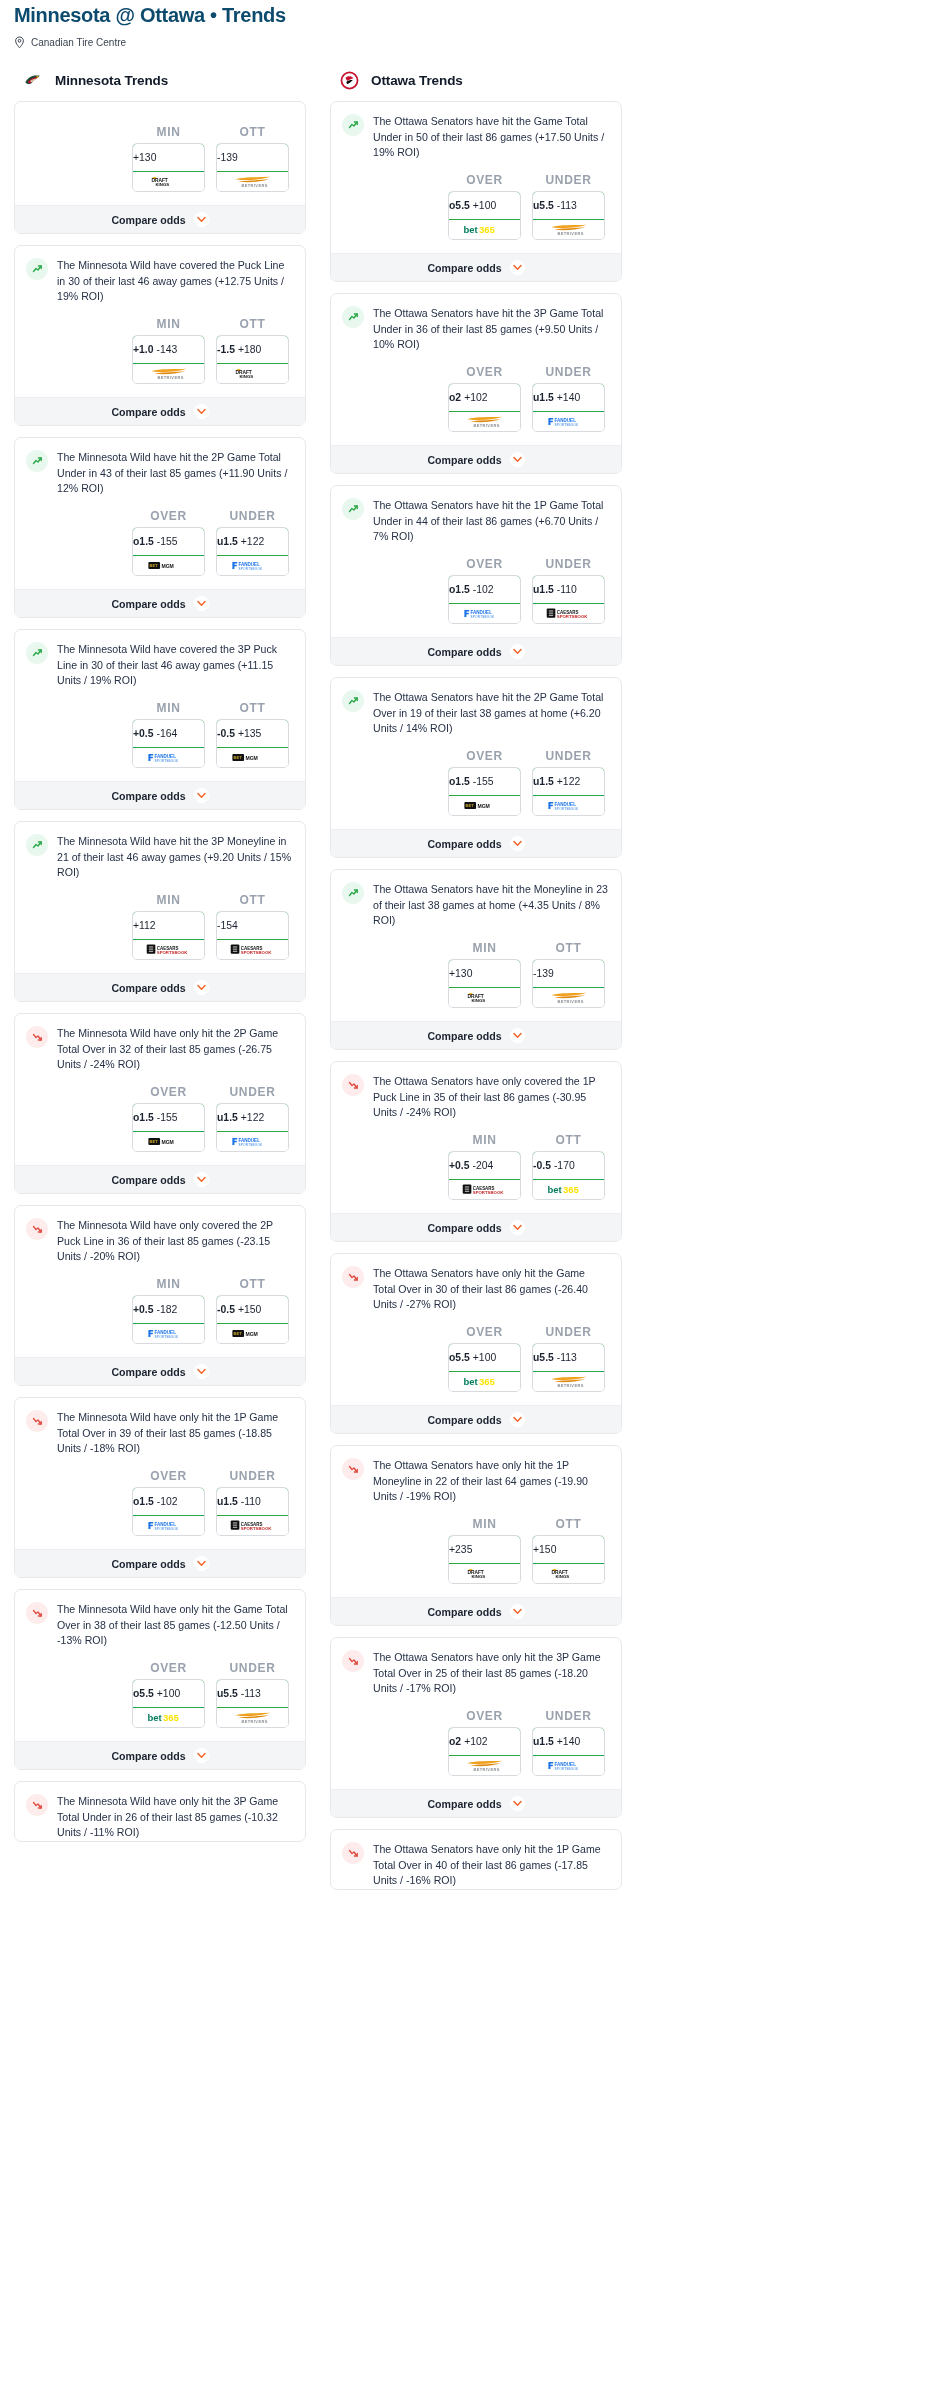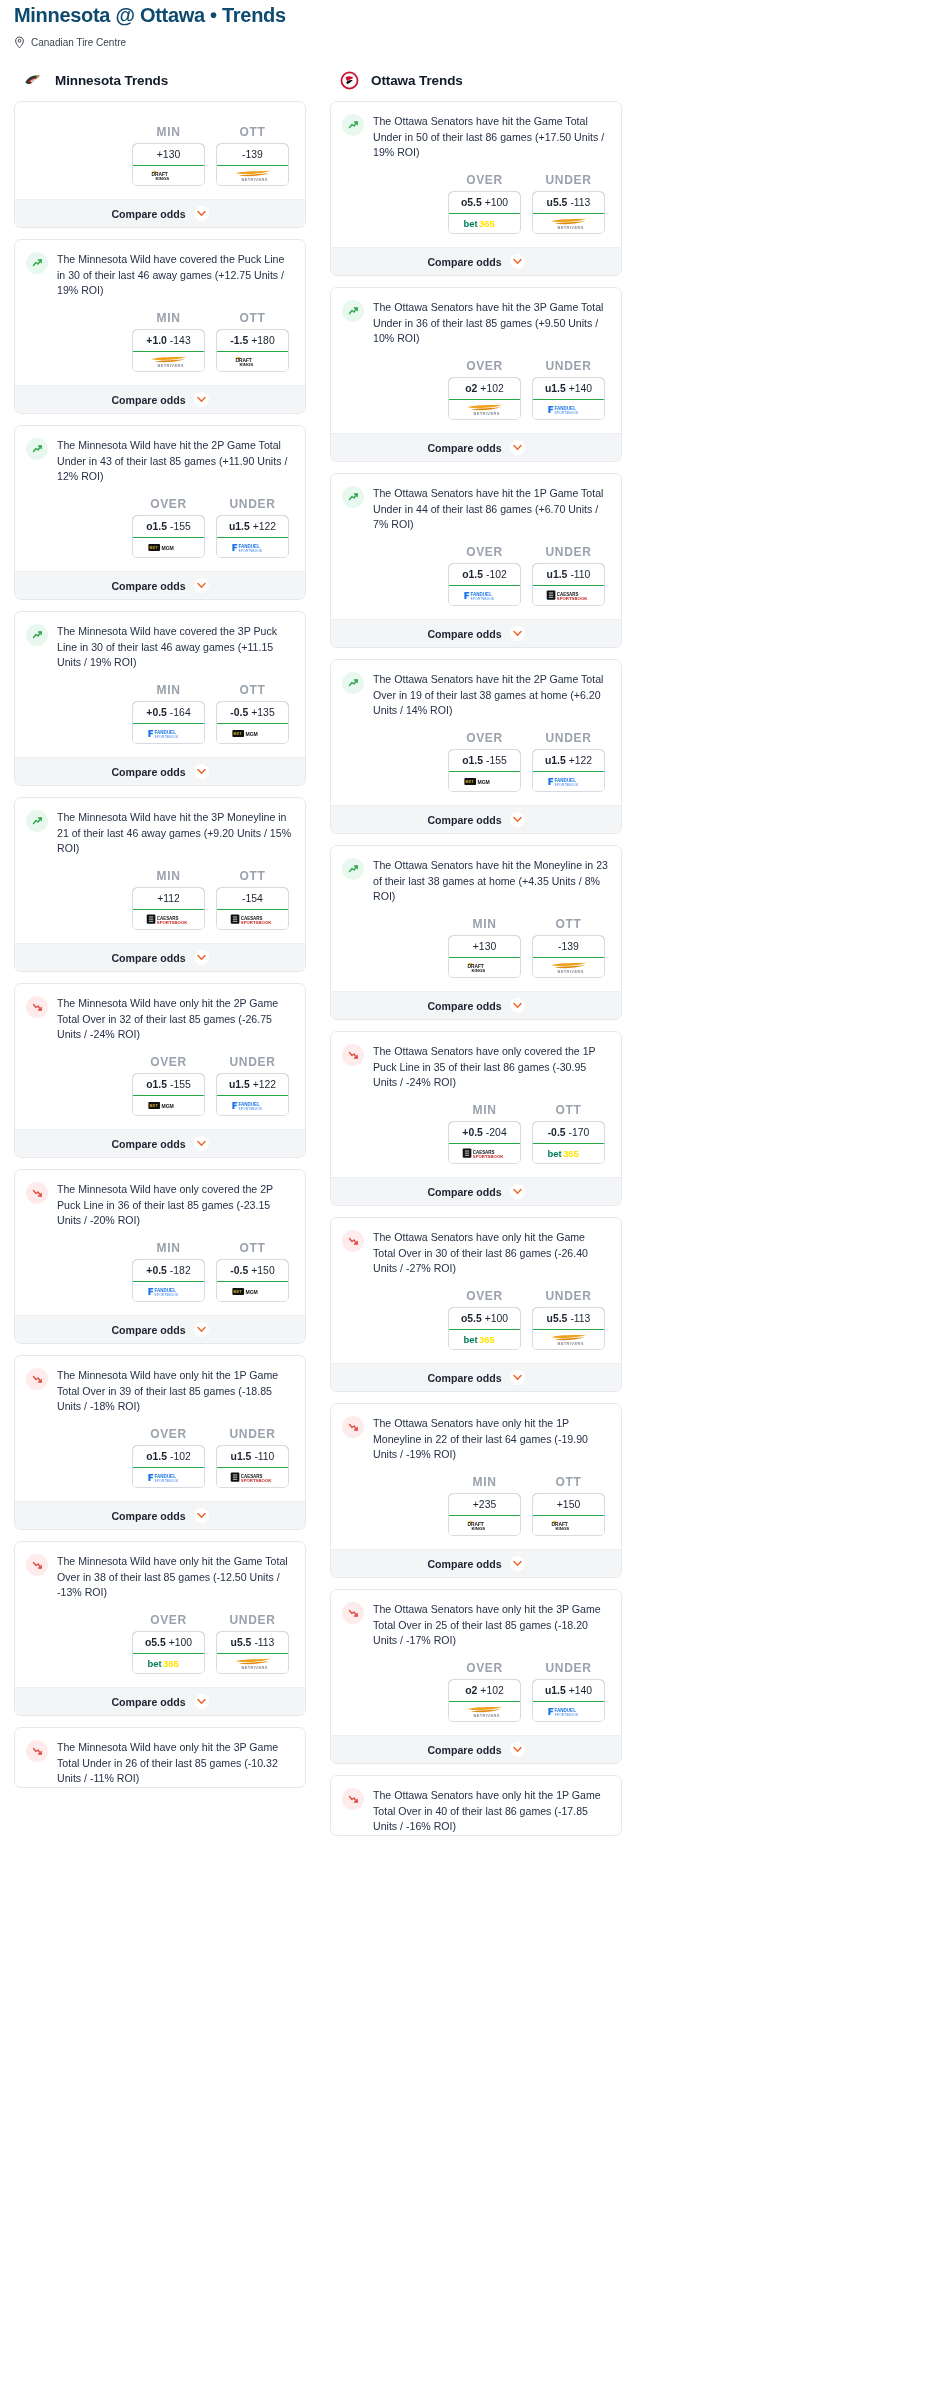--- a/index.html
+++ b/index.html
@@ -103,24 +103,24 @@
   .odds-box {
     border: 1px solid #d7dbe0;
     border-radius: 5px;
     overflow: hidden;
     background: #fff;
   }
   .odds-value {
     border: 1px solid #27a745;
     border-radius: 5px 5px 0 0;
     margin: -1px -1px 0 -1px;
-    height: 23px;
+    height: 29px;
     display: flex;
     align-items: center;
-    justify-content: center;
+    justify-content: flex-start;
     gap: 3px;
     font-size: 10.4px;
     color: #1b2330;
     background: #fff;
   }
   .odds-value .line { font-weight: 700; }
   .odds-value .price { font-weight: 400; }
   .odds-book {
     height: 19px;
     display: flex;

